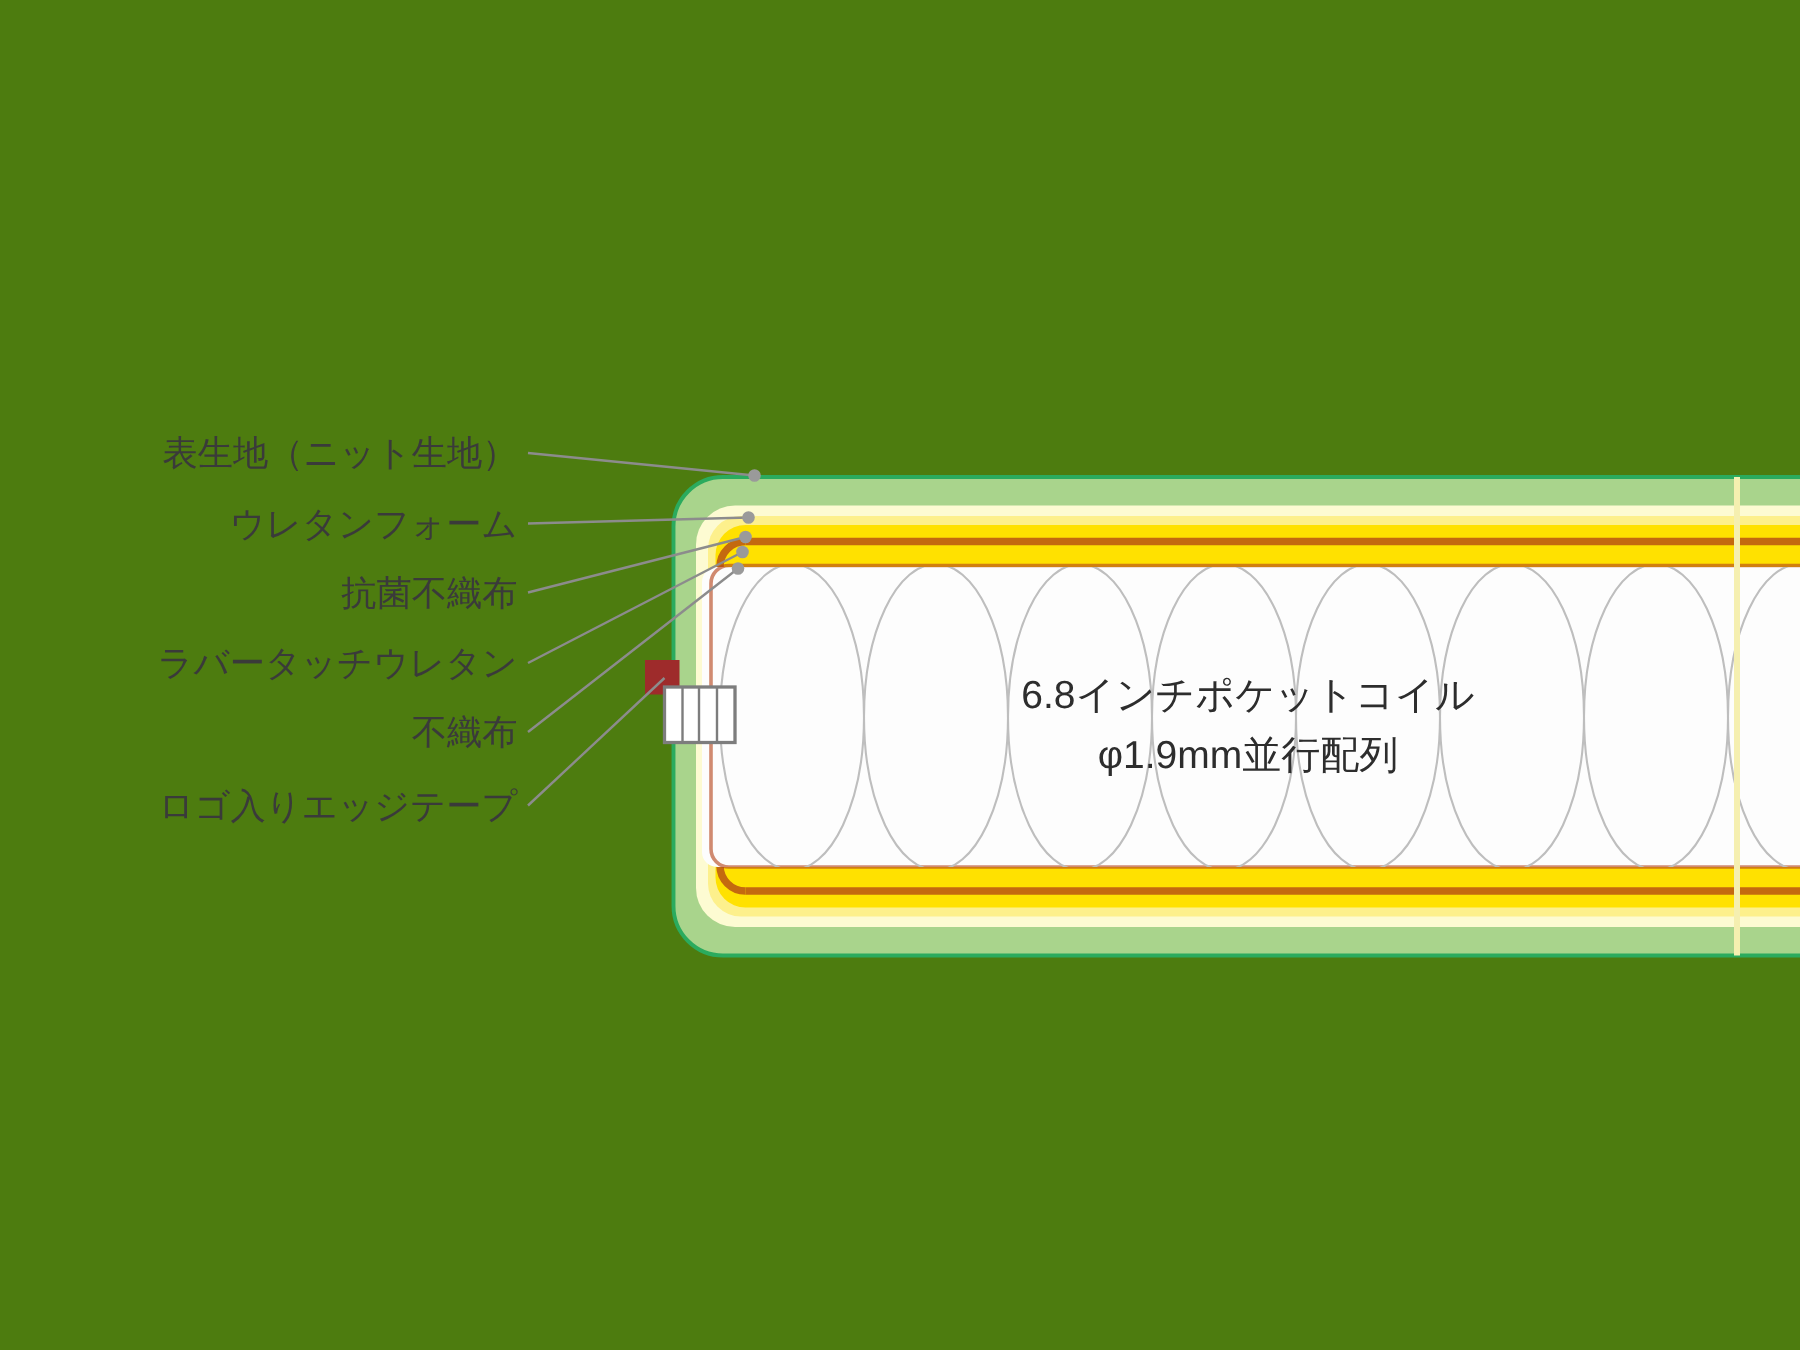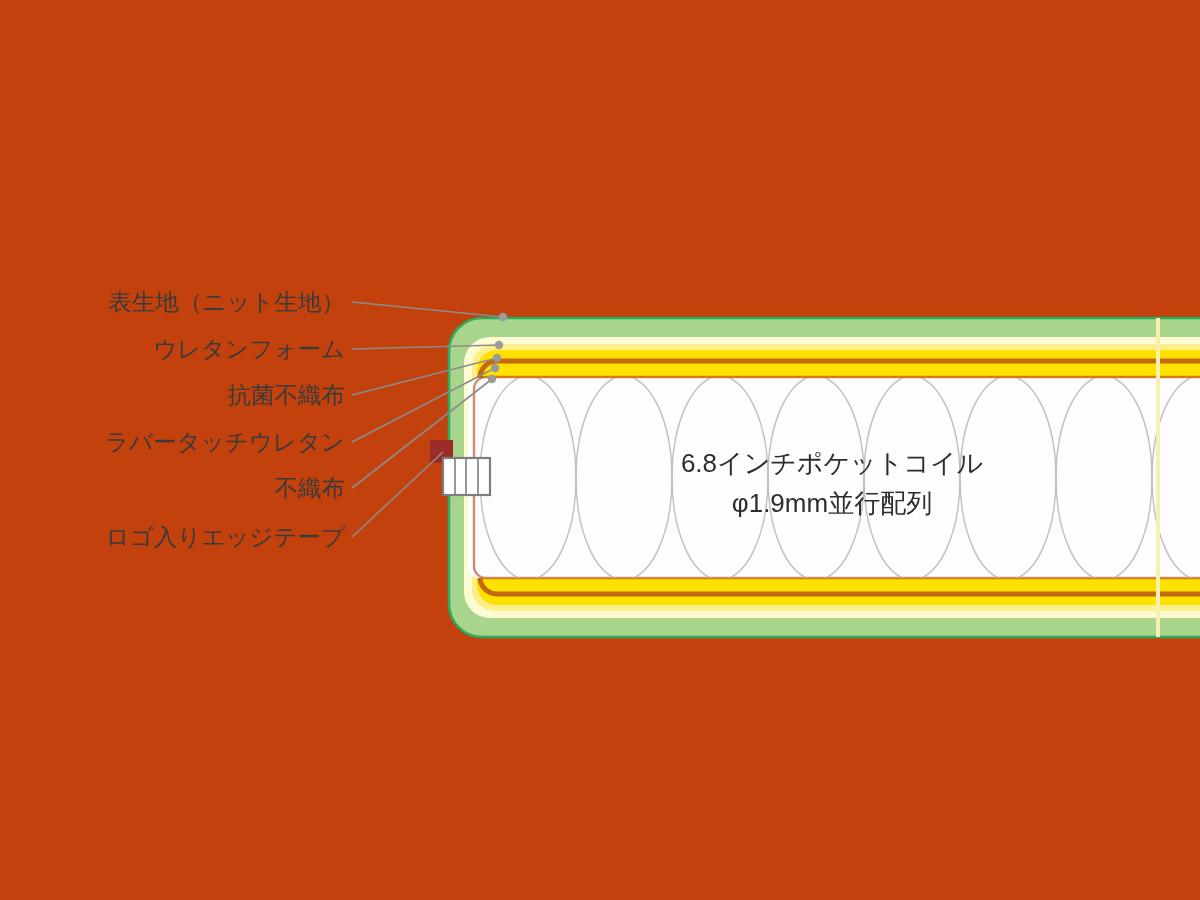--- a/index.html
+++ b/index.html
@@ -11,21 +11,21 @@
     width: 1200px;
     height: 900px;
     font-family: "Liberation Sans", "DejaVu Sans", sans-serif;
     overflow: hidden;
     position: relative;
   }
   #stage {
     position: relative;
     width: 1200px;
     height: 900px;
-    background: #c2410c;
+    background: #4d7c0f;
   }
   #diagram-svg {
     position: absolute;
     left: 0;
     top: 0;
     width: 1200px;
     height: 900px;
     display: block;
   }
   .lbl {

